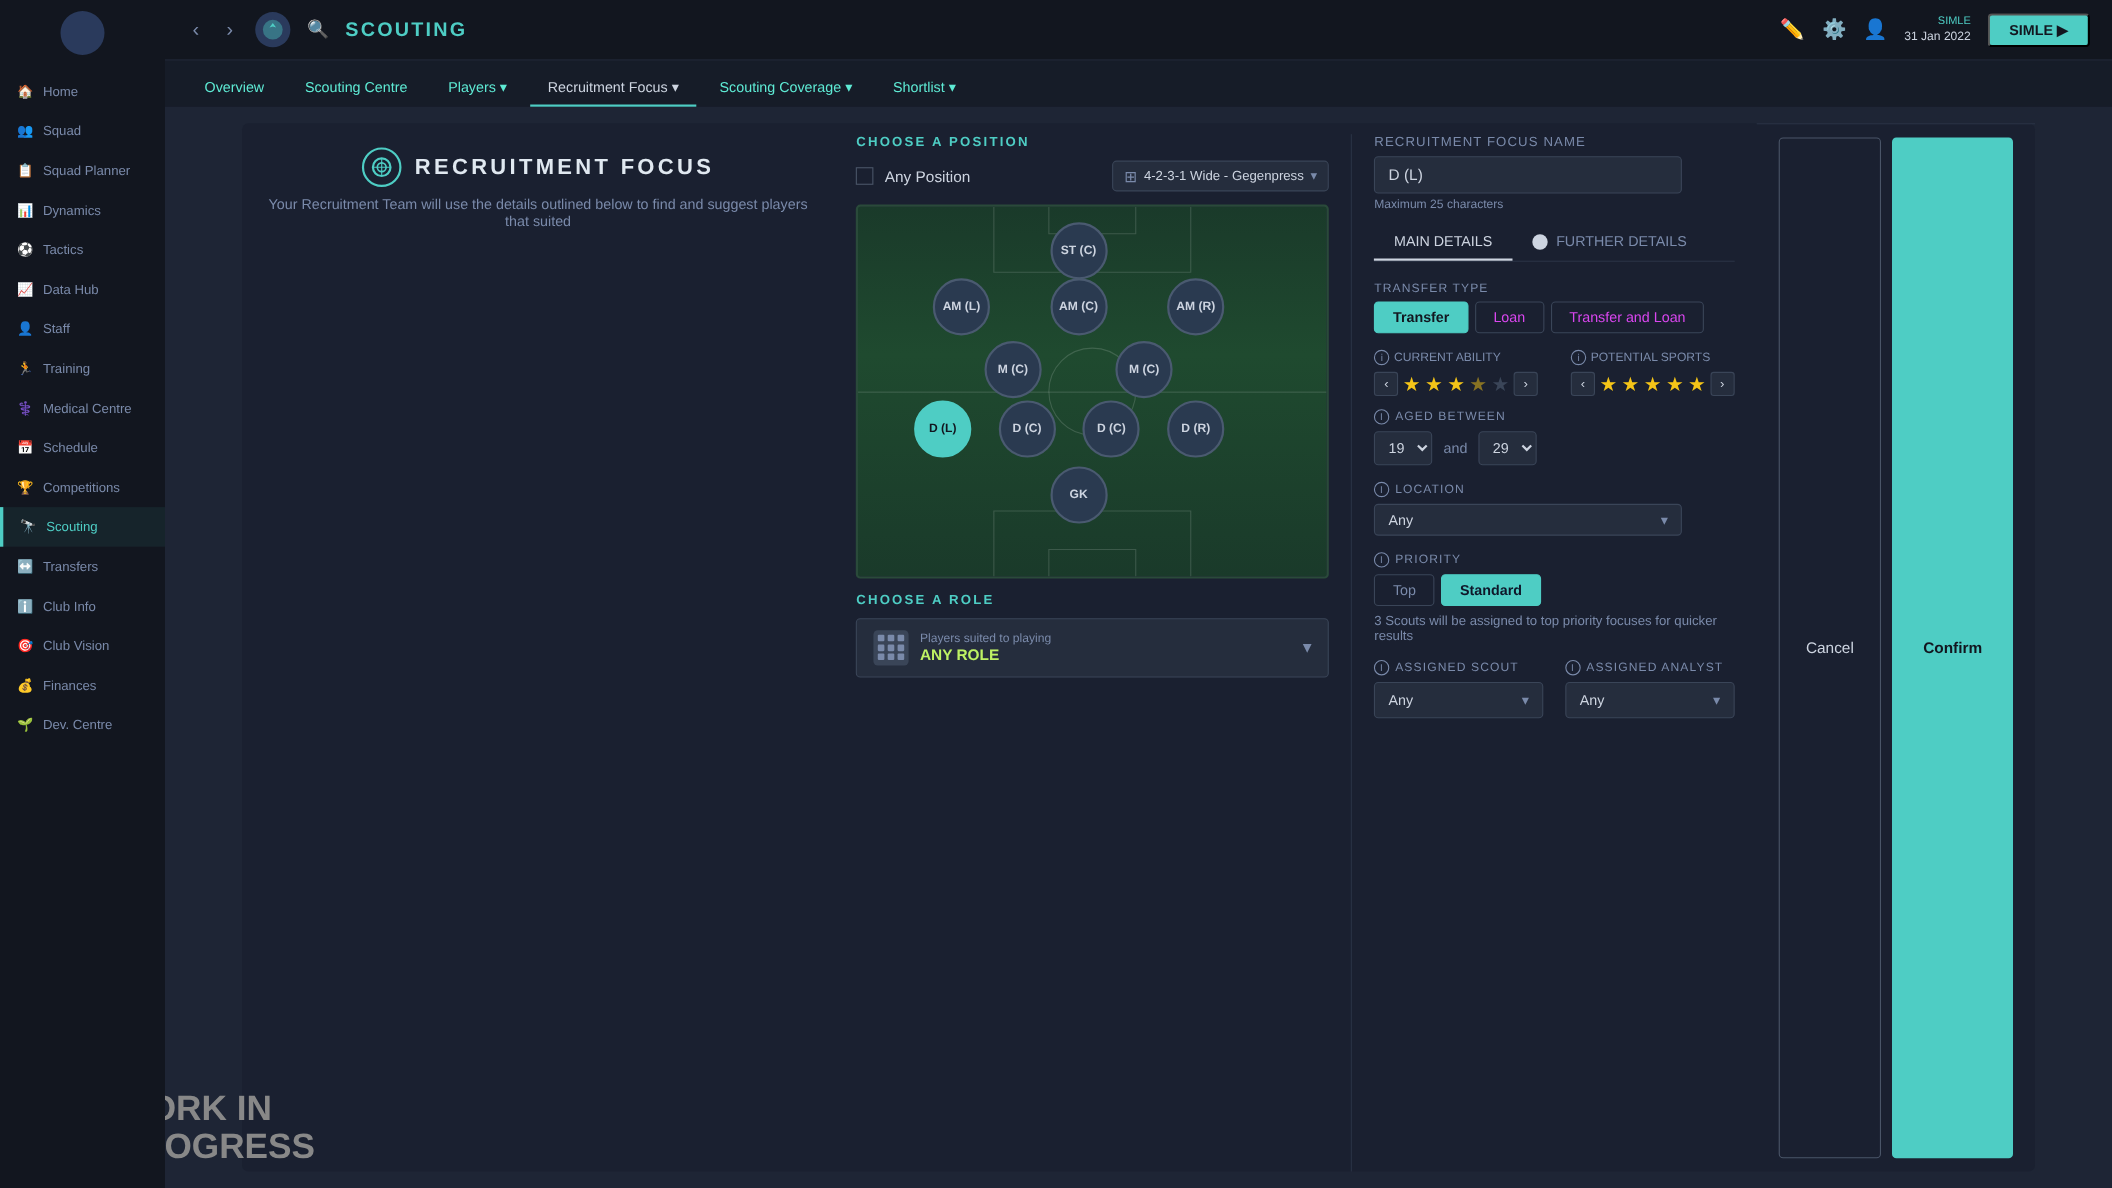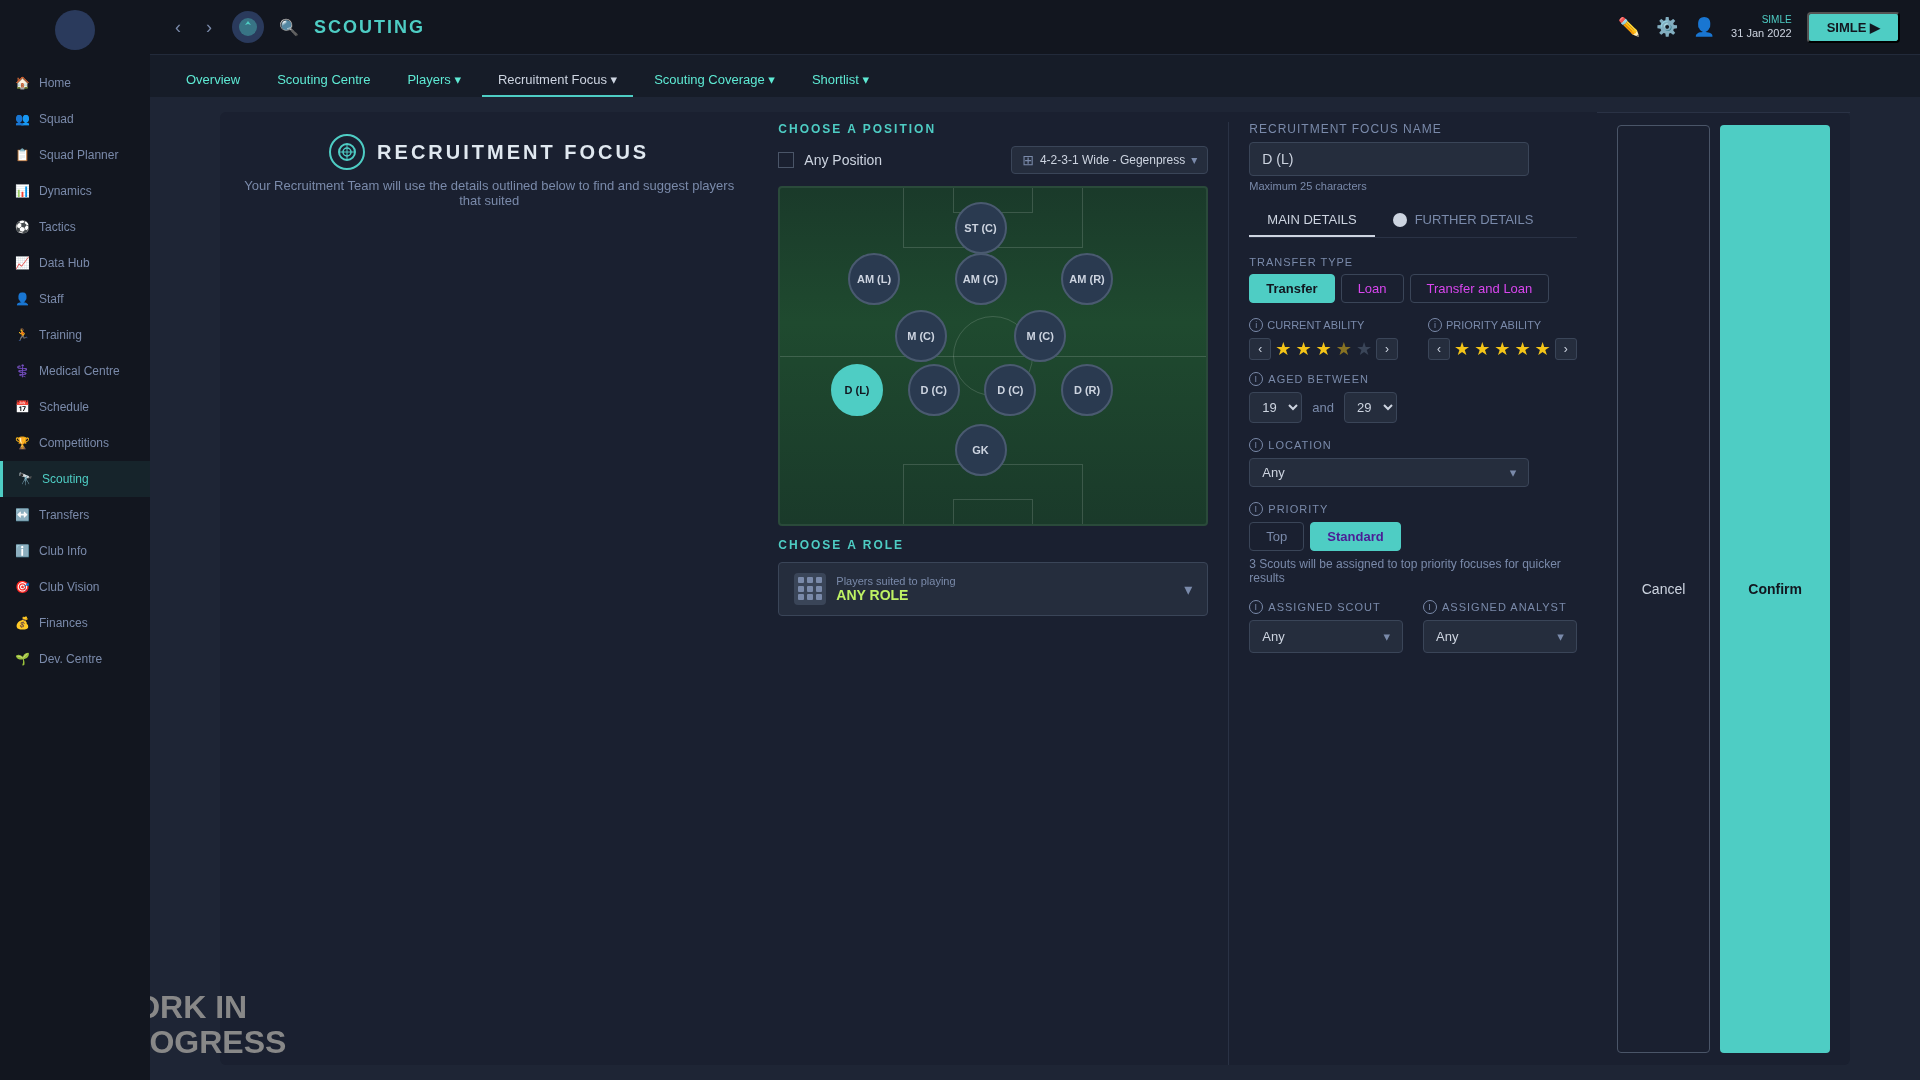--- a/index.html
+++ b/index.html
@@ -523,21 +523,21 @@
       border: 1px solid #3a4558;
       border-radius: 4px;
       background: transparent;
       color: #7a8aaa;
       font-size: 13px;
       cursor: pointer;
     }
     .priority-btn.active {
       background: #4ecdc4;
       border-color: #4ecdc4;
-      color: #4c1d95;
+      color: #0f172a;
       font-weight: bold;
     }
     .priority-note {
       font-size: 12px;
       color: #7a8aaa;
       margin-bottom: 15px;
     }
 
     
     .scout-row {
@@ -877,21 +877,21 @@
               <span class="star">★</span>
               <span class="star">★</span>
               <span class="star half">★</span>
               <span class="star empty">★</span>
               <button class="nav-arrow">›</button>
             </div>
           </div>
           <div class="ability-col">
             <div class="ability-label">
               <div class="info-icon">i</div>
-              <span>PRIORITY ABILITY</span>
+              <span>POTENTIAL SPORTS</span>
             </div>
             <div class="stars-row">
               <button class="nav-arrow">‹</button>
               <span class="star">★</span>
               <span class="star">★</span>
               <span class="star">★</span>
               <span class="star">★</span>
               <span class="star">★</span>
               <button class="nav-arrow">›</button>
             </div>

